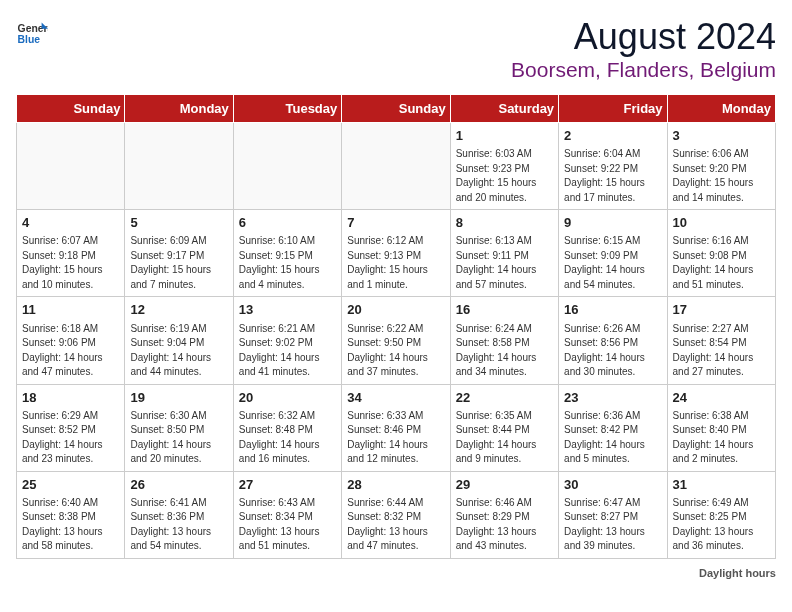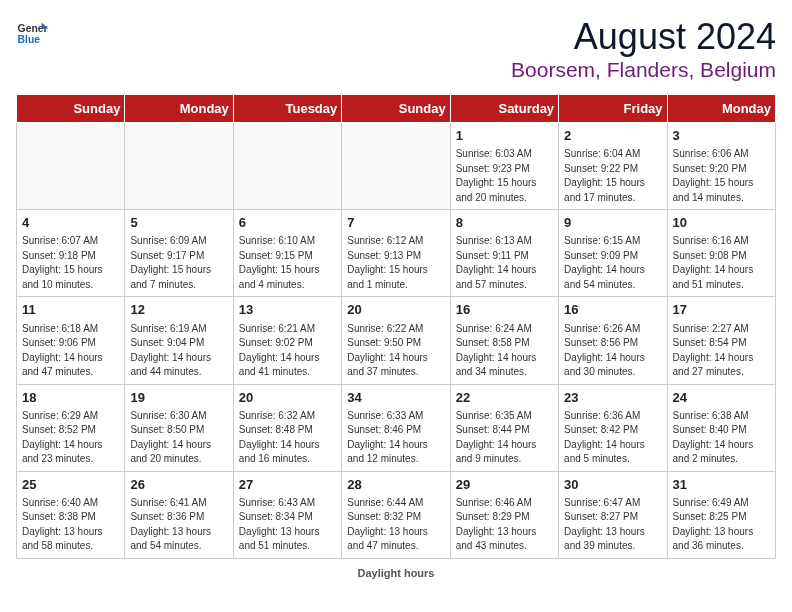--- a/index.html
+++ b/index.html
@@ -79,21 +79,21 @@
     }
     .day-info {
       color: #333;
       font-size: 10px;
       line-height: 1.45;
     }
     .footer {
       margin-top: 8px;
       font-size: 11px;
       color: #555;
-      text-align: center;
+      text-align: right;
     }
     .footer-title {
       font-weight: bold;
       margin-bottom: 2px;
     }
   </style>
 </head>
 <body>
 
 <div class="header">

